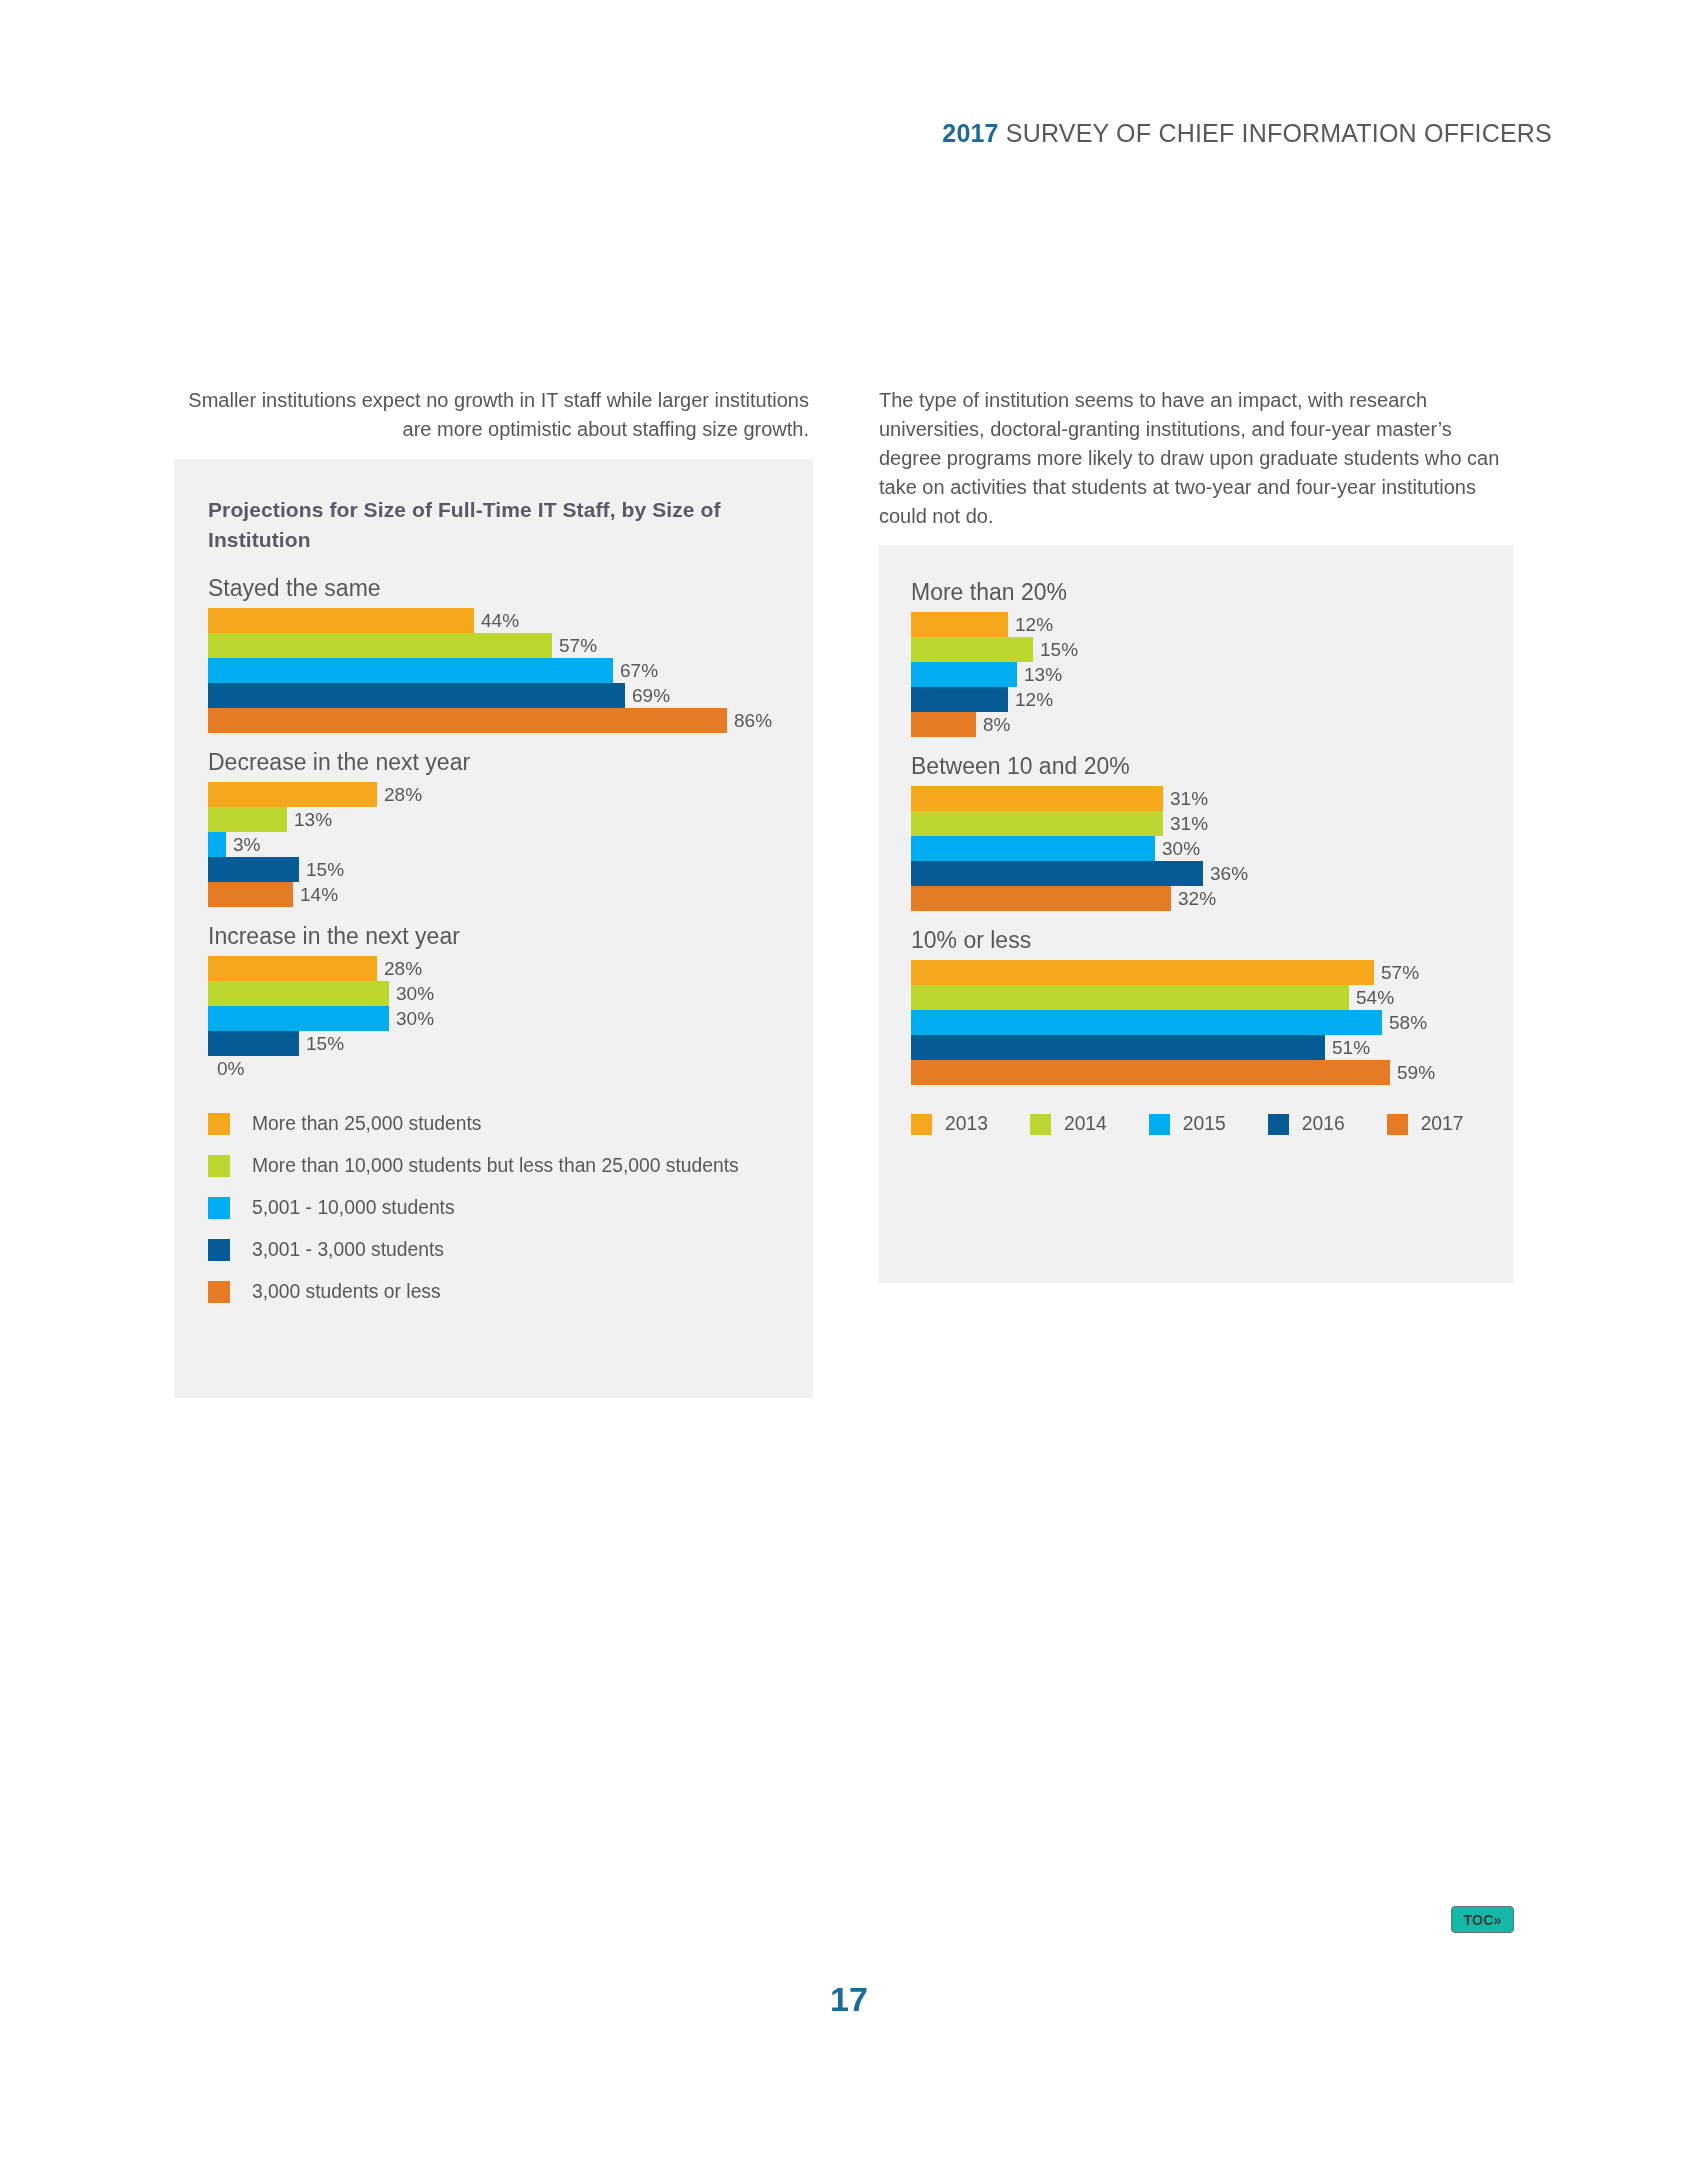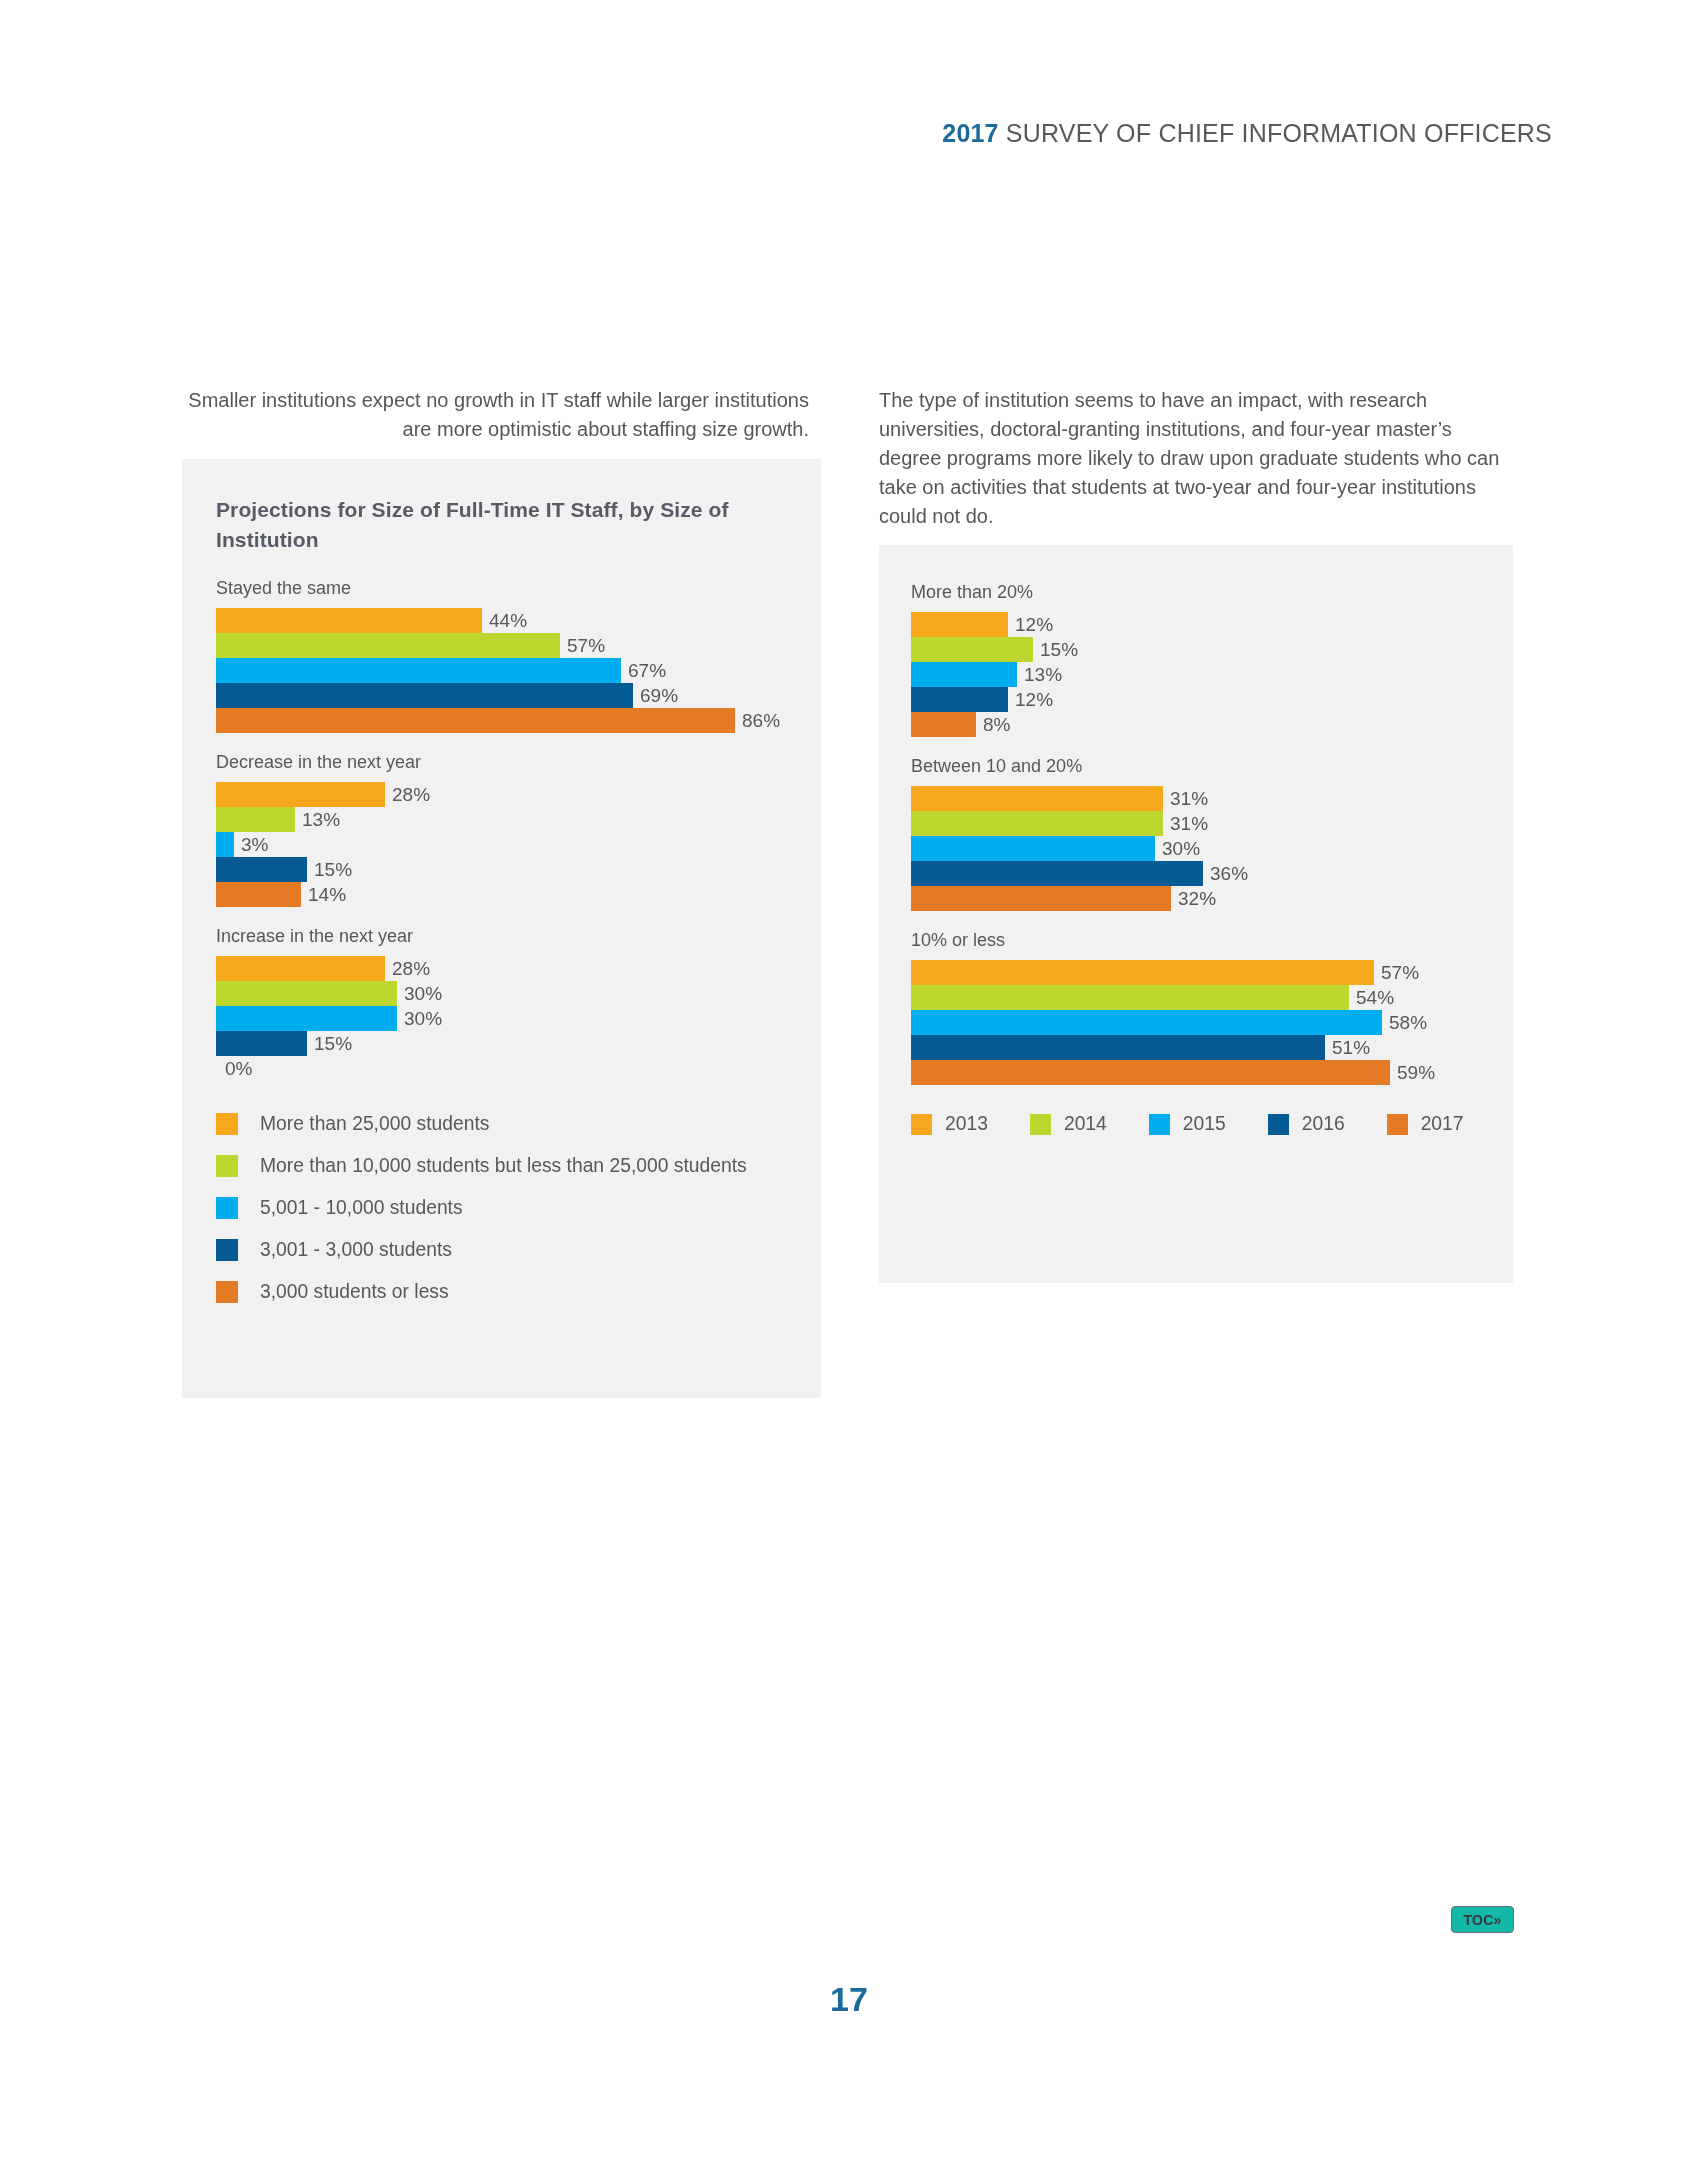--- a/index.html
+++ b/index.html
@@ -54,21 +54,21 @@
     color: #55565a;
   }
 
   
   .chart-panel {
     background: #f1f1f2;
     box-sizing: border-box;
   }
   .panel-left {
     position: absolute;
-    left: 182px;
+    left: 174px;
     top: 459px;
     width: 639px;
     height: 939px;
     padding: 36px 34px 0 34px;
   }
   .panel-right {
     position: absolute;
     left: 879px;
     top: 545px;
     width: 634px;
@@ -80,21 +80,21 @@
     font-size: 21px;
     font-weight: 700;
     color: #585a65;
     line-height: 30px;
     margin: 0 0 22px 0;
     letter-spacing: 0.1px;
   }
 
   .group { margin-bottom: 18px; }
   .group-label {
-    font-size: 18px;
+    font-size: 23px;
     color: #58585b;
     margin-bottom: 9px;
     line-height: 22px;
   }
 
   .bar-row {
     display: flex;
     align-items: center;
     height: 25px;
   }

